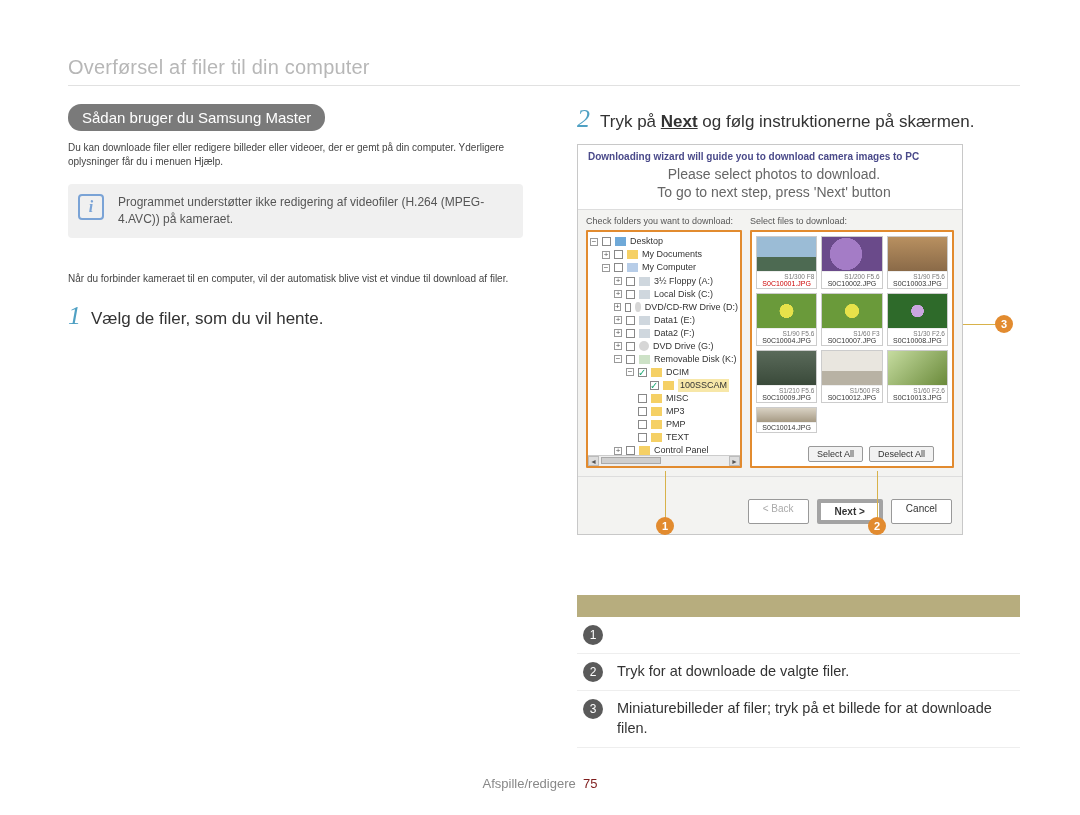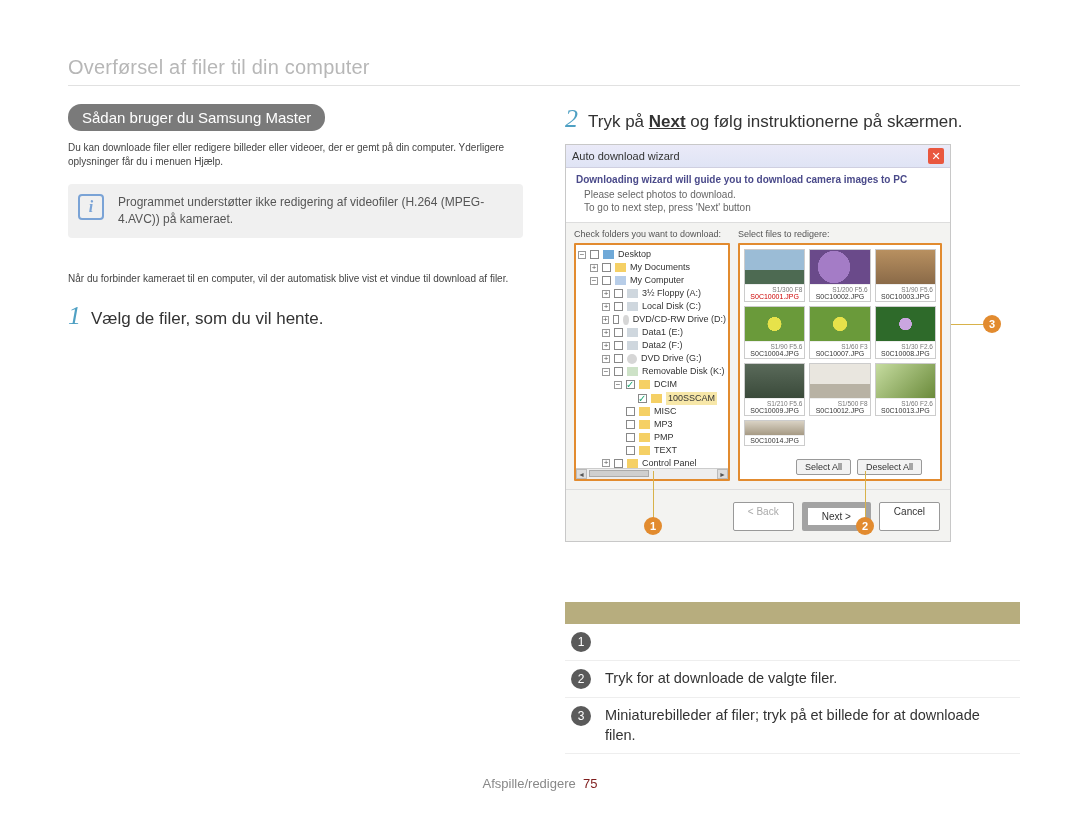--- a/index.html
+++ b/index.html
@@ -2,21 +2,21 @@
 <html><head>
 <meta charset="utf-8">
 <style>
   * { box-sizing: border-box; margin: 0; padding: 0; }
   html, body { width: 1080px; height: 815px; background: #fff; font-family: Arial, Helvetica, sans-serif; color: #333; }
   .page { width: 1080px; height: 815px; position: relative; padding: 56px 60px 0 68px; }
 
   .breadcrumb { font-size: 20px; color: #b7b7b7; font-weight: 300; letter-spacing: .2px; margin-bottom: 6px; }
   .hr { height: 1px; background: #e1e1e1; margin: 6px 0 18px 0; }
 
-  .cols { display: flex; gap: 42px; }
+  .cols { display: flex; gap: 54px; }
   .left { width: 455px; }
   .right { flex: 1; position: relative; }
 
   .pill { display: inline-block; background: #7a7a7a; color: #fff; font-size: 15px; padding: 5px 14px; border-radius: 13px; margin-bottom: 10px; }
   .body { font-size: 10px; color: #444; line-height: 1.35; margin-bottom: 16px; }
 
   .note { background: #f0f0f0; border-radius: 4px; padding: 10px 12px 10px 50px; position: relative; font-size: 12px; color: #555; line-height: 1.4; margin-bottom: 34px; }
   .note-icon { position: absolute; left: 10px; top: 10px; width: 26px; height: 26px; border: 2px solid #7aa3d6; border-radius: 4px; color: #7aa3d6; display:flex; align-items:center; justify-content:center; font-style: italic; font-family: Georgia, serif; font-weight:bold; font-size:16px; }
 
   .step { display: flex; gap: 10px; align-items: baseline; margin-bottom: 10px; }
@@ -24,21 +24,21 @@
   .steptext { font-size: 17px; color: #333; line-height: 1.35; }
   .steptext b { font-weight: bold; text-decoration: underline; }
 
   
   .wizard-wrap { position: relative; margin-top: 4px; }
   .wizard { width: 386px; border: 1px solid #c8c8c8; background: #f3f3f1; font-size: 10px; color: #333; position: relative; }
   .wiz-title { display:flex; align-items:center; justify-content:space-between; background: linear-gradient(#eaeaf8,#dfe4f5); border-bottom:1px solid #cfcfe0; padding: 3px 6px; font-size: 11px; }
   .wiz-close { width: 16px; height: 16px; background:#e9573f; color:#fff; display:flex; align-items:center; justify-content:center; font-size:11px; border-radius:2px; }
   .wiz-head { padding: 6px 10px 8px 10px; background:#fff; border-bottom:1px solid #ddd; }
   .wiz-head .h1 { color: #4a4a8a; font-weight: bold; font-size: 10px; margin-bottom:3px; }
-  .wiz-head .h2 { color:#666; font-size:10px; padding-left:8px; line-height:1.3; }
+  .wiz-head .h2 { color:#666; font-size:14px; padding-left:8px; line-height:1.3;text-align:center; }
   .wiz-body { display:flex; padding: 6px 8px 8px 8px; gap: 8px; }
   .tree-col { width: 156px; }
   .tree-col .lbl, .thumbs-col .lbl { font-size:9px; color:#555; margin-bottom:4px; }
   .tree { border: 2px solid #e28b2f; border-radius:1px; background:#fff; height: 238px; overflow:hidden; padding: 3px 2px; position:relative; }
   .tree-inner { font-size: 9px; color:#333; line-height: 1.45; }
   .tree-row { display:flex; align-items:center; gap:4px; white-space:nowrap; }
   .exp { width:8px; height:8px; border:1px solid #999; display:inline-flex; align-items:center; justify-content:center; font-size:8px; line-height:1; color:#555; background:#fff; }
   .chk { width:9px; height:9px; border:1px solid #888; display:inline-block; background:#fff; position:relative; }
   .chk.on::after { content:'✓'; position:absolute; left:-1px; top:-3px; font-size:10px; color:#2a7; }
   .ficon { width:11px; height:9px; display:inline-block; }
@@ -57,24 +57,24 @@
 
   .thumbs-col { flex:1; position:relative; }
   .thumbs { border: 2px solid #e28b2f; border-radius:1px; background:#fff; height: 238px; padding: 4px; position:relative; }
   .grid { display:grid; grid-template-columns: repeat(3, 1fr); gap: 4px 4px; }
   .cell { border:1px solid #ccc; display:flex; flex-direction:column; }
   .cell .img { height: 34px; display:flex; }
   .cell .meta { display:flex; justify-content:space-between; font-size:6.5px; padding:1px 2px; background:#fff; border-top:1px solid #eee; color:#555; }
   .sel-row { position:absolute; right:18px; bottom:4px; display:flex; gap:6px; }
   .minibtn { font-size:9px; padding:2px 8px; border:1px solid #999; background:#f2f2f2; border-radius:2px; }
 
-  .wiz-foot { display:flex; justify-content:flex-end; gap:8px; padding: 12px 10px 10px 10px; border-top:1px solid #ddd; background:#f3f3f1; }
+  .wiz-foot { display:flex; justify-content:flex-end; gap:8px; padding: 22px 10px 10px 10px; border-top:1px solid #ddd; background:#f3f3f1; }
   .wbtn { font-size:10px; padding:3px 14px; border:1px solid #999; background:#fff; border-radius:2px; color:#333; }
   .wbtn.disabled { color:#aaa; }
-  .wbtn.next { border:6px solid #a3a3a3; }
+  .wbtn.next { border:4px solid #a3a3a3;font-weight:bold; }
 
   
   .ptr { position:absolute; width:1px; background:#d8b24a; }
   .ptr-h { position:absolute; height:1px; background:#d8b24a; }
   .co { width:18px; height:18px; border-radius:50%; background:#e28b2f; color:#fff; font-size:11px; display:flex; align-items:center; justify-content:center; position:absolute; font-weight:bold; }
 
   
   .legend { margin-top: 60px; width: 100%; }
   .legend-head { height: 22px; background: #b7ad7e; }
   .lrow { display:flex; align-items:flex-start; padding: 8px 6px; border-bottom: 1px solid #eee; gap: 14px; }
@@ -121,24 +121,20 @@
     <div class="right">
       <div class="step">
         <div class="stepnum">2</div>
         <div class="steptext">
           <span>Tryk på </span><b>Next</b><span> og følg instruktionerne på skærmen.</span>
         </div>
       </div>
 
       <div class="wizard-wrap">
         <div class="wizard">
-          <div class="wiz-title">
-            <span>Auto download wizard</span>
-            <span class="wiz-close">✕</span>
-          </div>
           <div class="wiz-head">
             <div class="h1">Downloading wizard will guide you to download camera images to PC</div>
             <div class="h2">Please select photos to download.</div>
             <div class="h2">To go to next step, press 'Next' button</div>
           </div>
           <div class="wiz-body">
             <div class="tree-col">
               <div class="lbl">Check folders you want to download:</div>
               <div class="tree">
                 <div class="tree-inner">
@@ -256,21 +252,21 @@
                   <div class="sbtn">◄</div>
                     <div class="track">
                       <div class="thumbbar"></div>
                     </div>
                     <div class="sbtn">►</div>
                 </div>
               </div>
             </div>
 
             <div class="thumbs-col">
-              <div class="lbl">Select files to redigere:</div>
+              <div class="lbl">Select files to download:</div>
               <div class="thumbs">
                 <div class="grid" id="thumb-grid">
                     <div class="cell">
                       <div class="img bg-sky"></div>
                       <div class="meta" style="flex-direction: column; align-items: stretch;">
                         <div style="text-align: right; font-size: 6.5px; color: rgb(119, 119, 119);">S1/300 F8</div>
                         <div style="text-align: center; font-size: 7px; color: rgb(204, 0, 0);">S0C10001.JPG</div>
                       </div>
                     </div>
                     <div class="cell">

